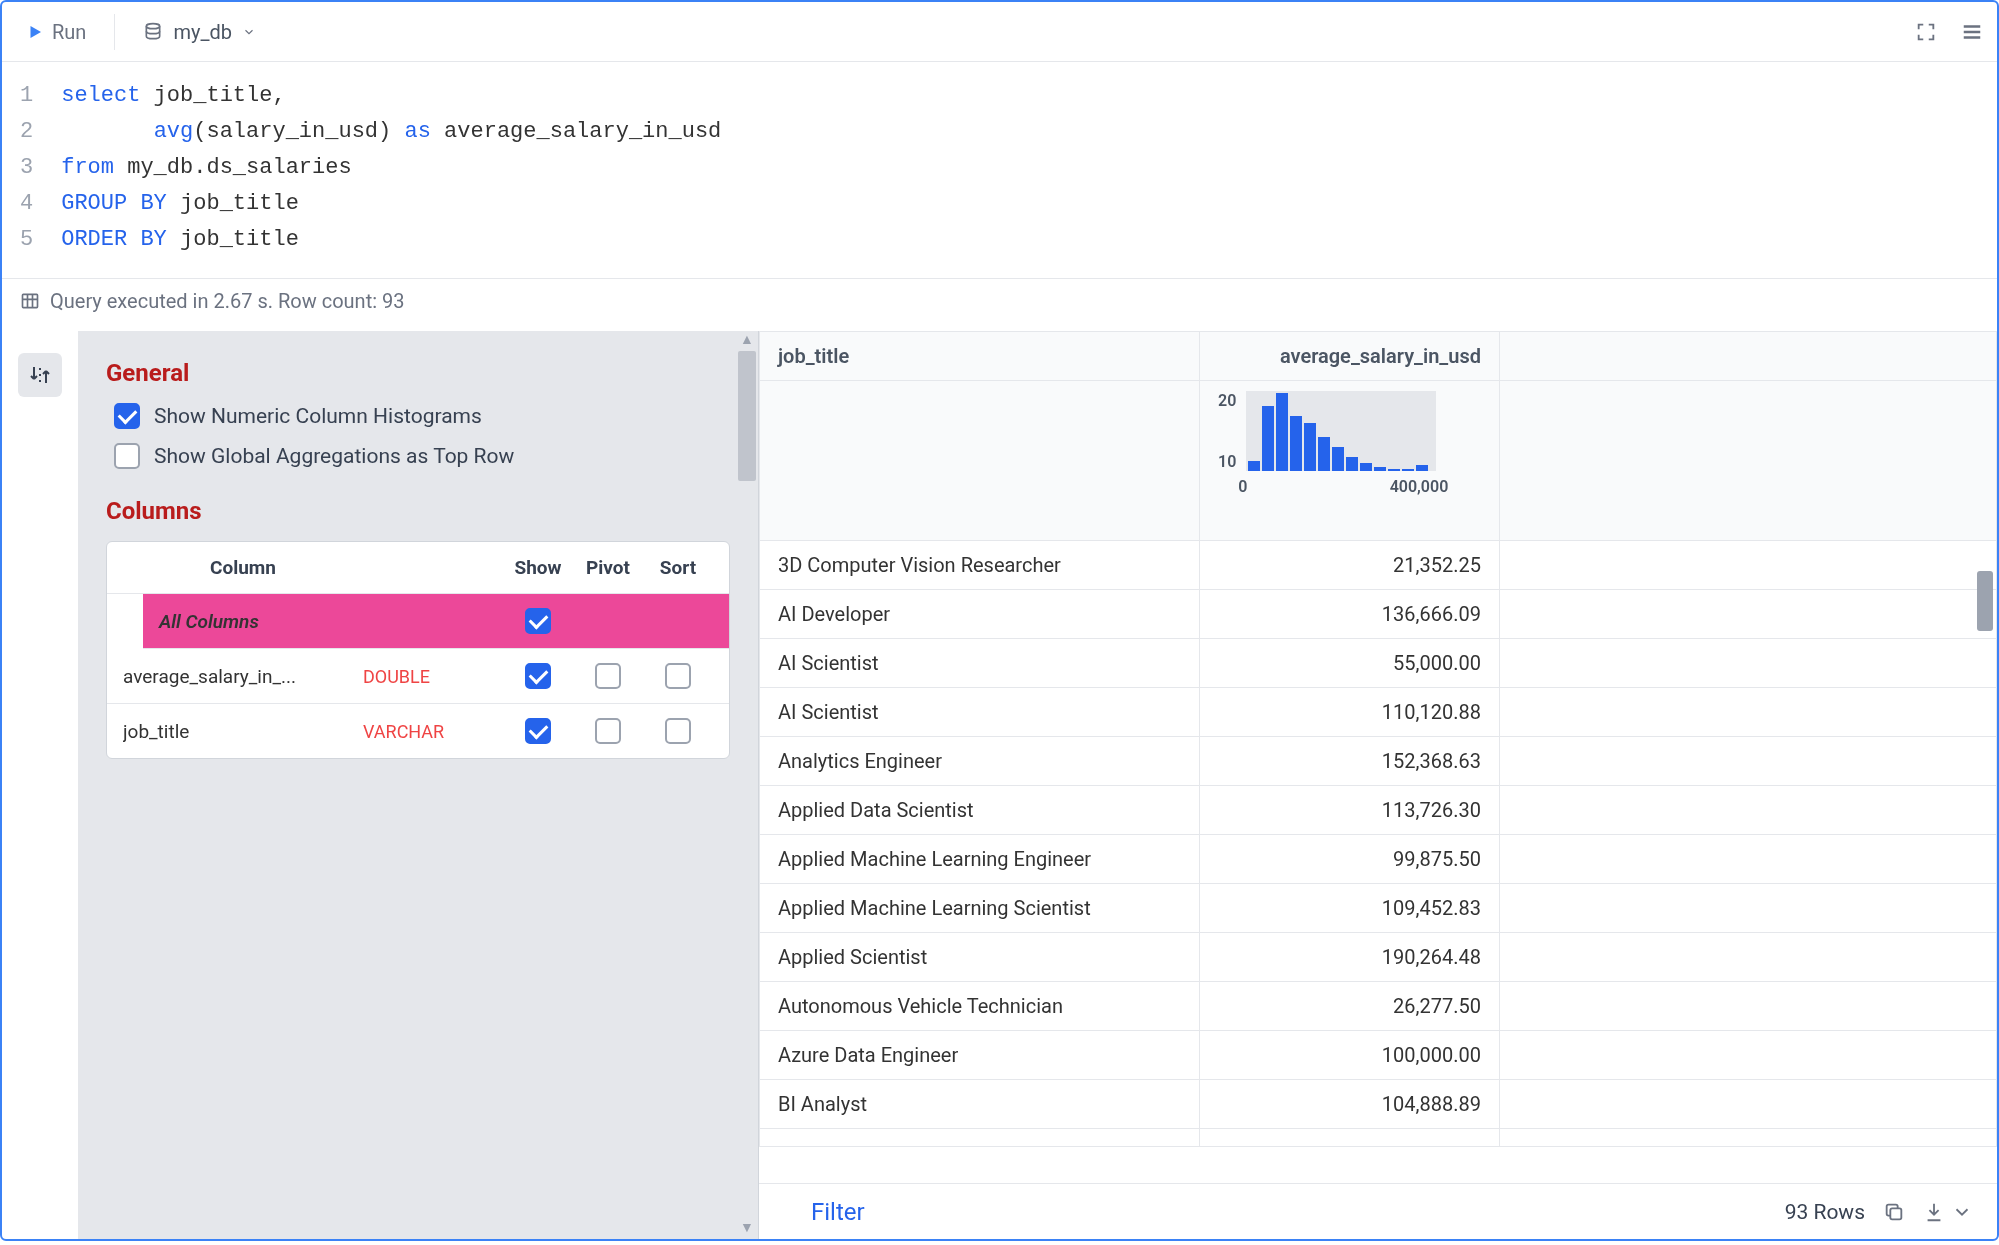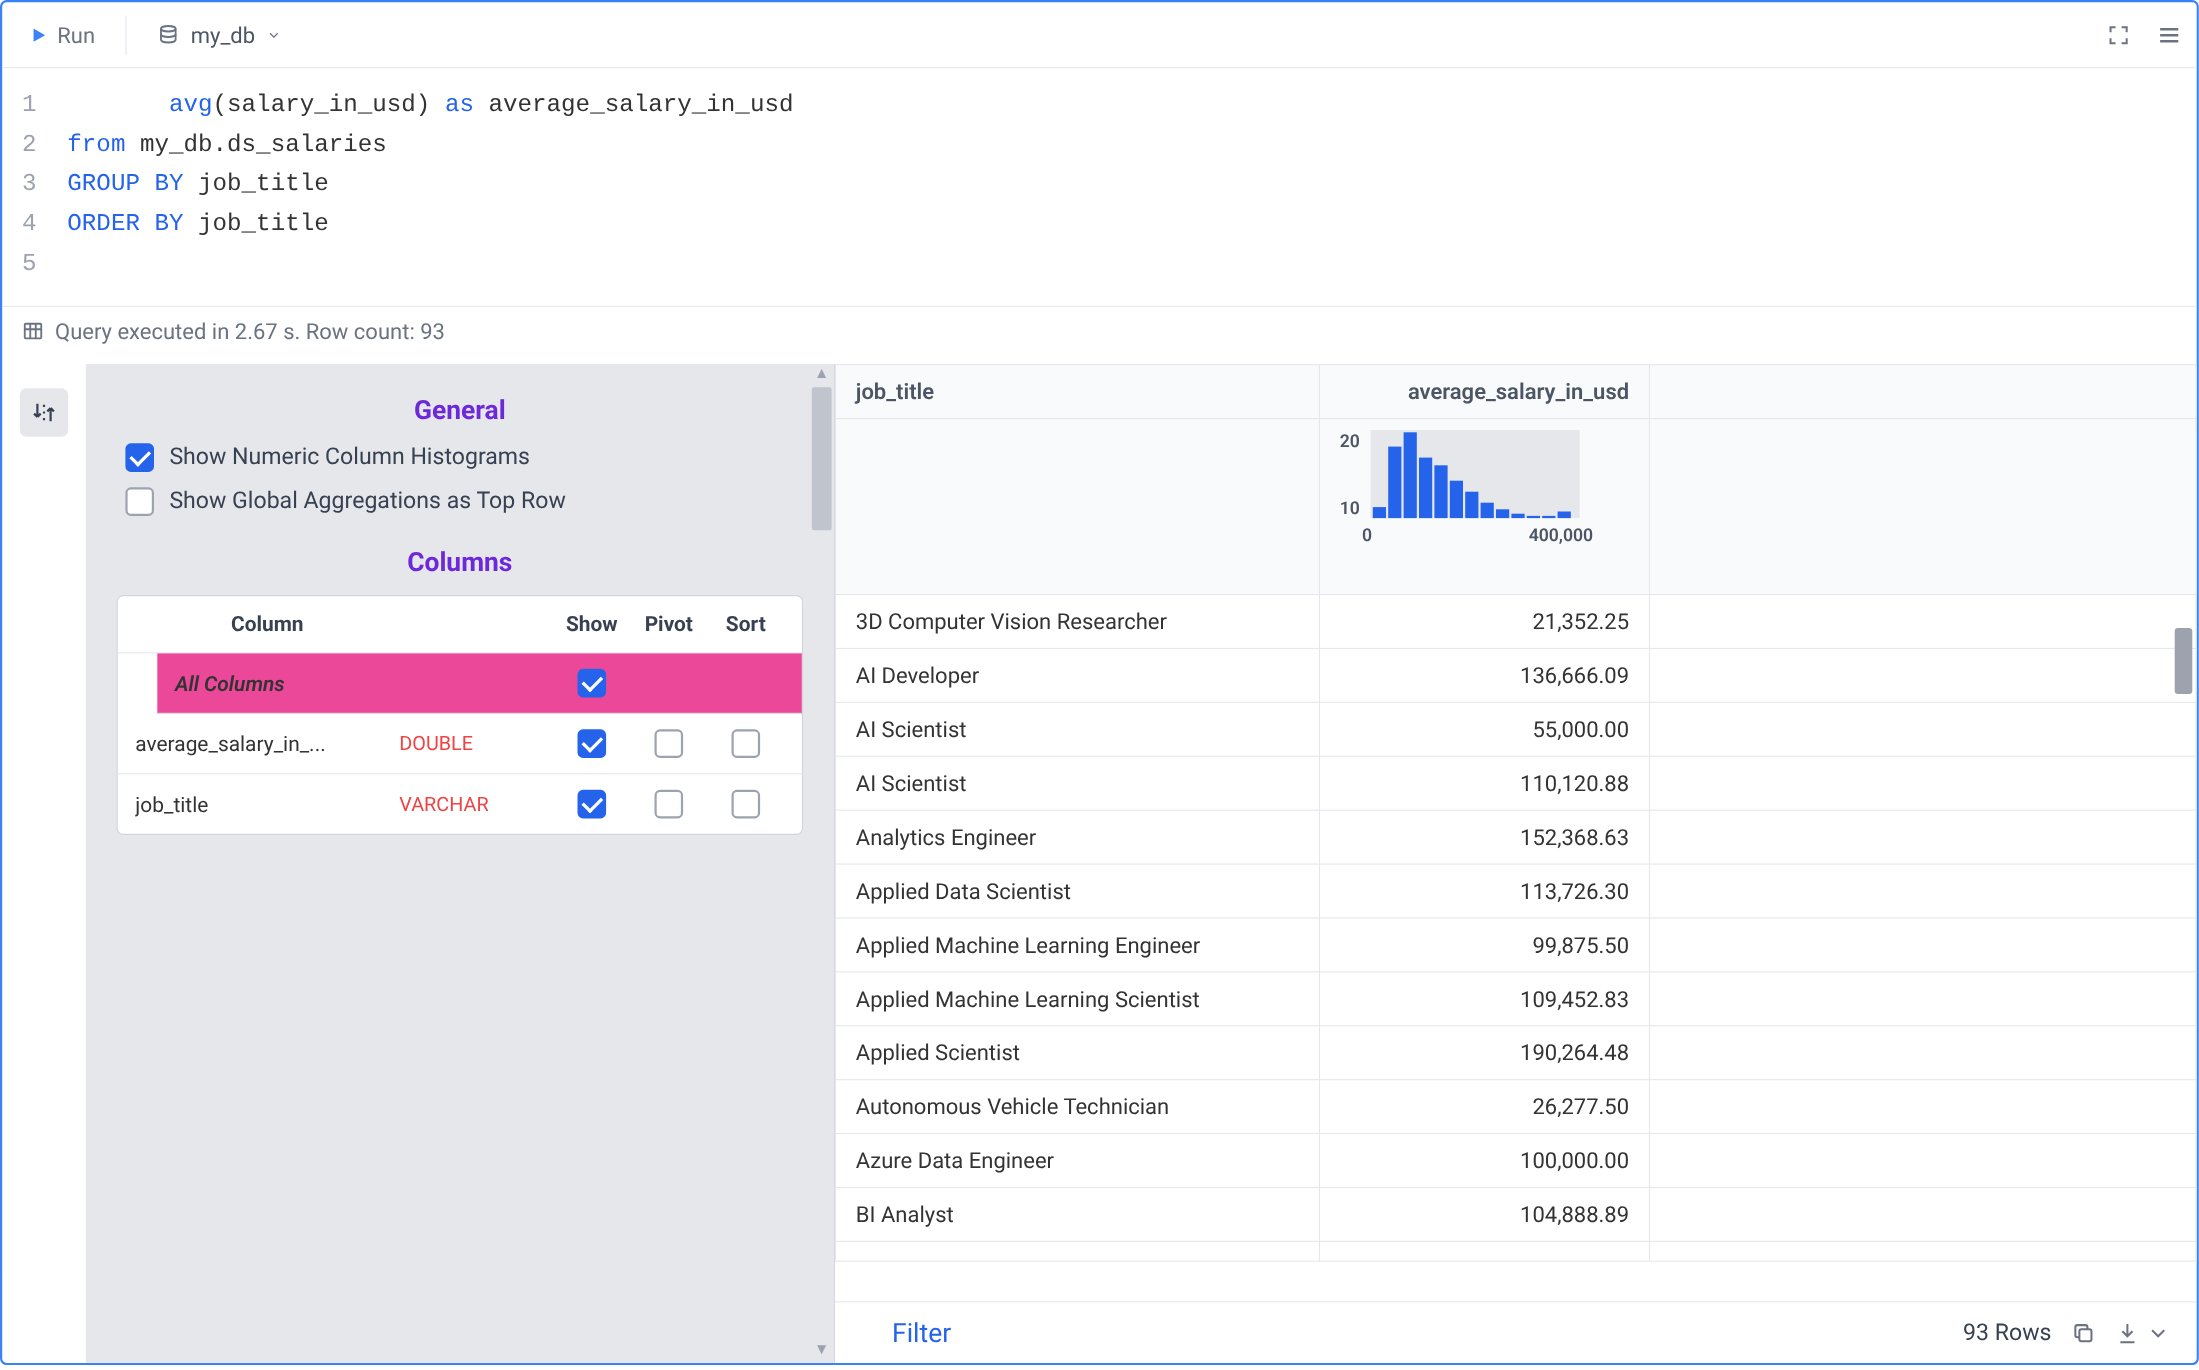--- a/index.html
+++ b/index.html
@@ -104,21 +104,21 @@
   }
   .rail-btn svg { width: 24px; height: 24px; fill: none; stroke: #374151; stroke-width: 2; }
 
   .sidebar {
     width: 680px;
     background: #e5e7eb;
     padding: 28px 28px 0 28px;
     position: relative;
     overflow: hidden;
   }
-  .sidebar h2 { font-size: 24px; font-weight: 700; color: #6d28d9; margin-bottom: 16px; text-align: center; }
+  .sidebar h2 { font-size: 24px; font-weight: 700; color: #b91c1c; margin-bottom: 16px; }
   .chk-row { display: flex; align-items: center; gap: 14px; margin: 6px 0 14px 8px; font-size: 21px; color: #374151; }
   .chk {
     width: 26px; height: 26px; border-radius: 5px;
     display: inline-flex; align-items: center; justify-content: center;
     border: 2px solid #9ca3af; background: #fff; cursor: pointer; flex-shrink: 0;
   }
   .chk.checked { background: #2563eb; border-color: #2563eb; }
   .chk.checked::after { content: ""; width: 8px; height: 14px; border: solid #fff; border-width: 0 3px 3px 0; transform: rotate(45deg); margin-top: -3px; }
 
   .columns-section { margin-top: 28px; }
@@ -247,20 +247,21 @@
 
   <div class="editor">
     <div class="gutter" id="gutter">
         <div>1</div>
         <div>2</div>
         <div>3</div>
         <div>4</div>
         <div>5</div>
       </div>
     <div class="code" id="code">
+        <div class="code-line"><span class="kw">select</span><span> job_title,</span></div>
         <div class="code-line"><span>       </span><span class="fn">avg</span><span>(salary_in_usd) </span><span class="kw">as</span><span> average_salary_in_usd</span></div>
         <div class="code-line"><span class="kw">from</span><span> my_db.ds_salaries</span></div>
         <div class="code-line"><span class="kw">GROUP BY</span><span> job_title</span></div>
         <div class="code-line"><span class="kw">ORDER BY</span><span> job_title</span></div>
       </div>
   </div>
 
   <div class="status-bar">
     <svg viewBox="0 0 24 24">
         <rect x="3" y="4" width="18" height="16" rx="1"></rect>

